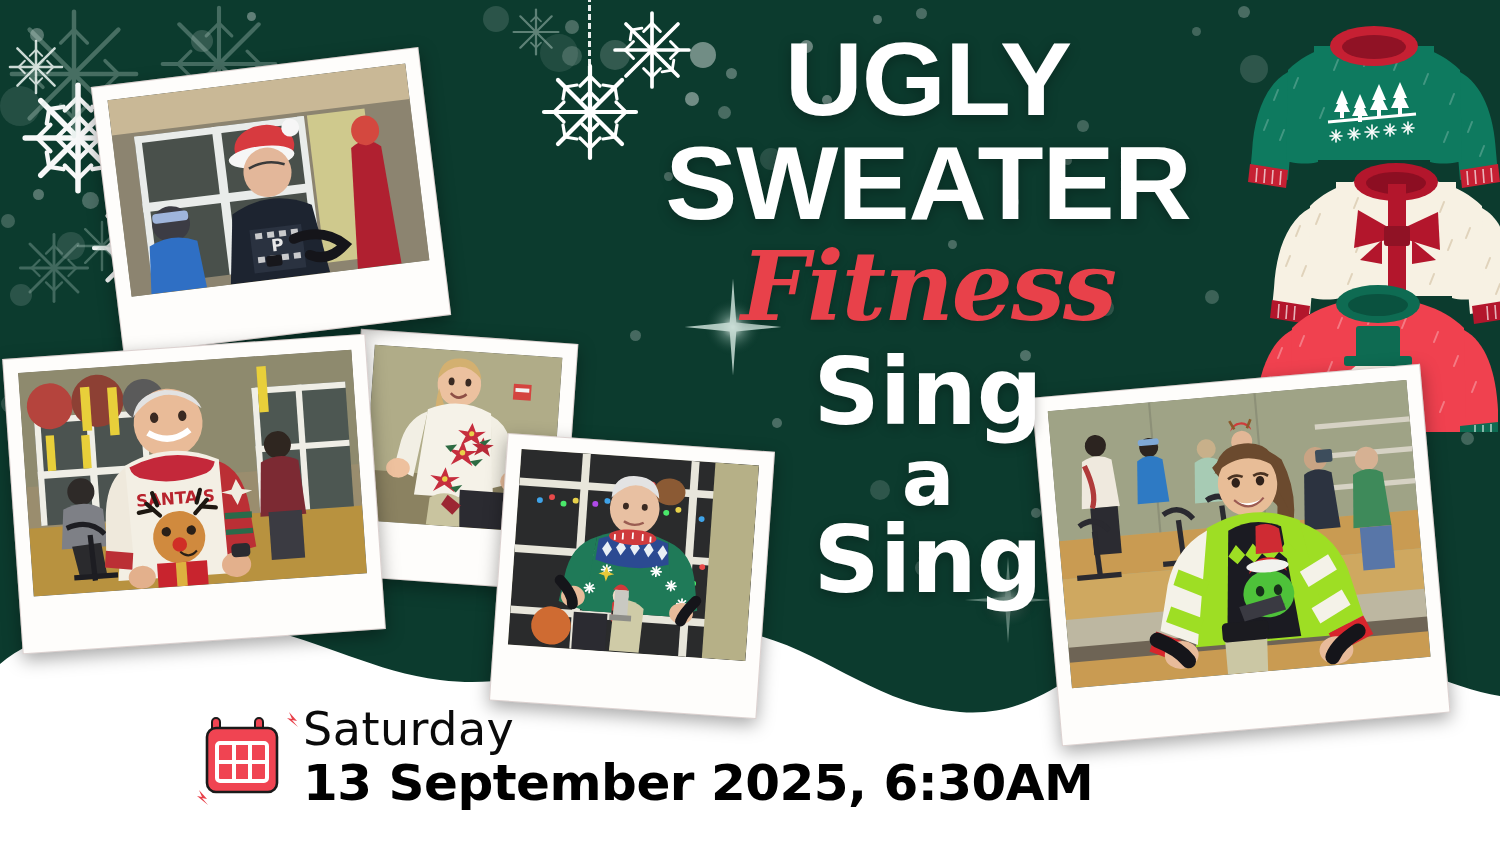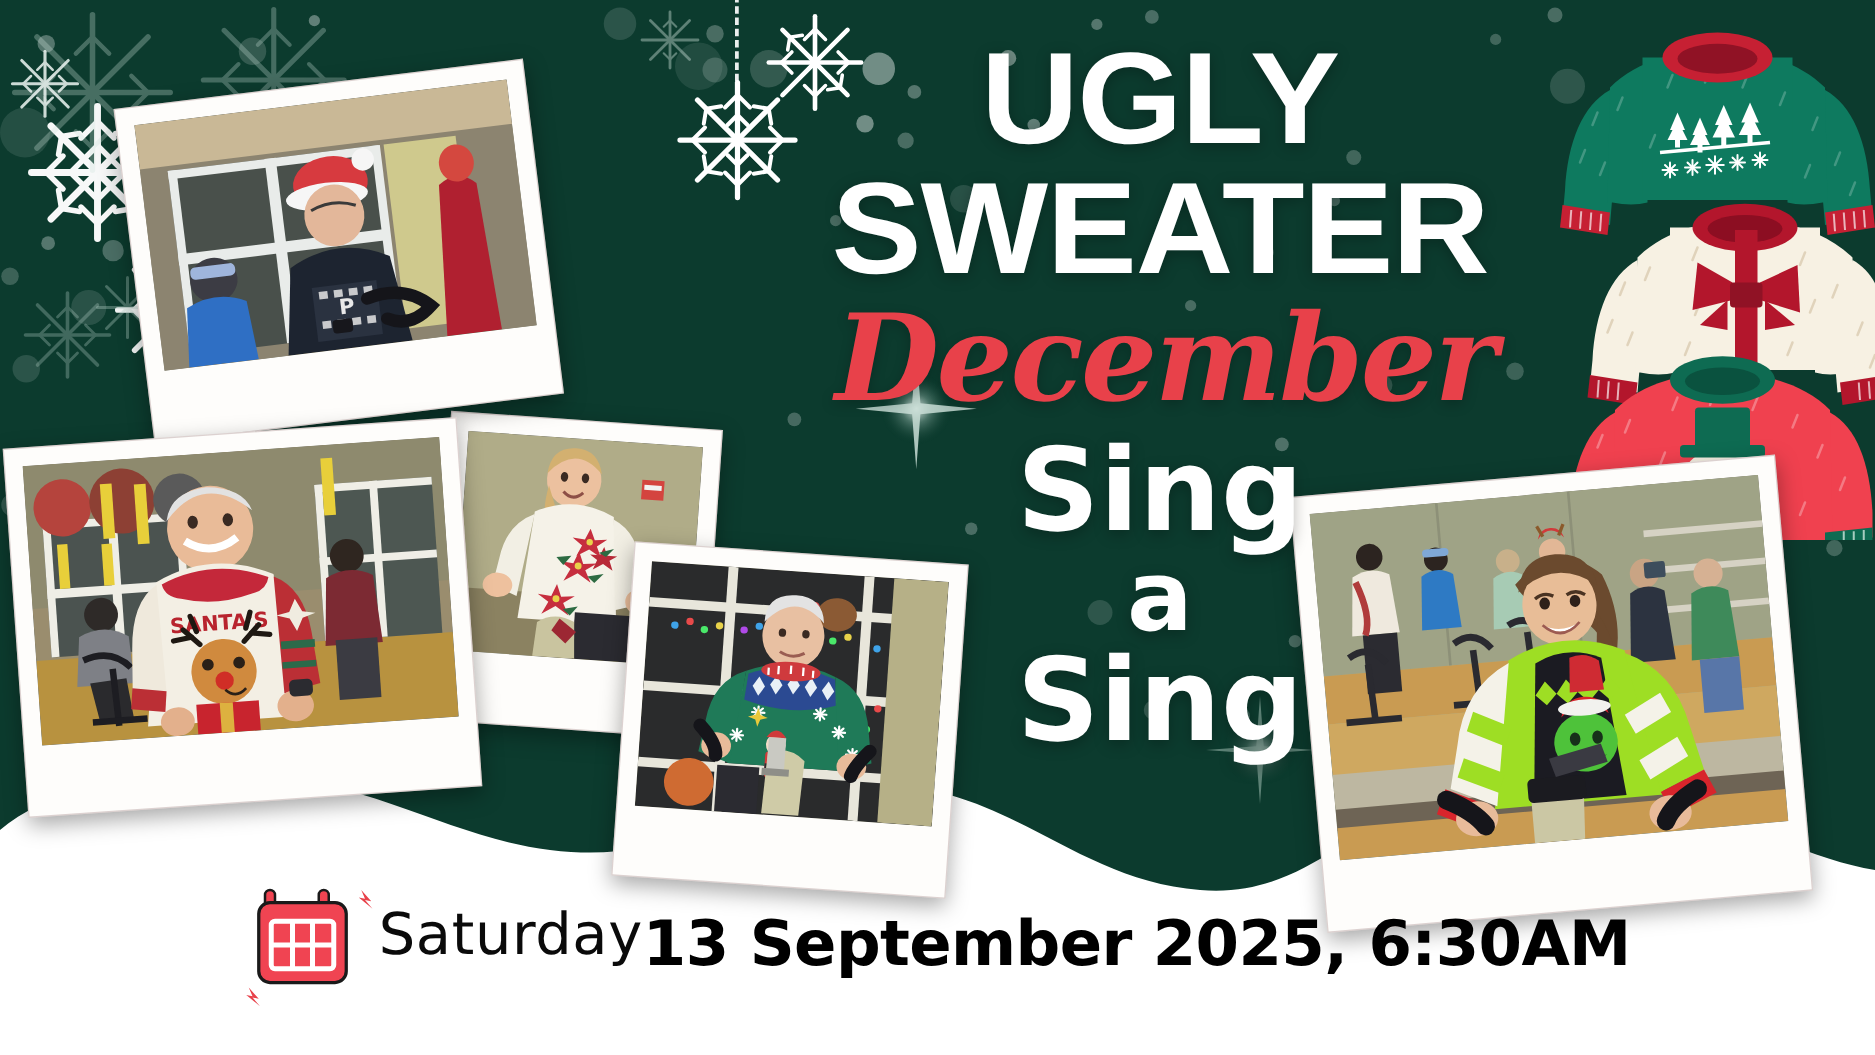--- a/index.html
+++ b/index.html
@@ -57,21 +57,21 @@
     line-height:.95;
     text-shadow:0 3px 12px rgba(0,0,0,.28);
   }
   .h-sing{font-size:92px;}
   .h-a{font-size:78px;}
   .h-long{font-size:92px;}
 
   
   .date-block{position:absolute;z-index:40;display:flex;align-items:center;gap:22px;}
   .cal-icon{flex:0 0 auto;}
-  .date-text{display:flex;flex-direction:row;line-height:1;}
+  .date-text{display:flex;flex-direction:column;line-height:1;}
   .date-day{
     font-family:"DejaVu Sans", sans-serif;
     font-size:46px;color:#0a0a0a;font-weight:400;letter-spacing:.5px;
   }
   .date-full{
     font-family:"DejaVu Sans", sans-serif;
     font-size:50px;color:#000000;font-weight:bold;letter-spacing:-.5px;
     margin-top:6px;
   }
   .swt{position:absolute;z-index:20;}
@@ -1031,21 +1031,21 @@
         <path d="M148 226 q20 -14 40 0 l-2 34 l-38 0 Z" fill="#cbc7a4"></path>
         <rect x="146" y="212" width="44" height="18" rx="4" fill="#1b1b20"></rect>
         <path d="M164 198 l40 -8 l4 14 l-40 8 Z" fill="#3a3a42"></path>
       </svg>
     </div>
   </div>
 
   <div class="headline" style="left:624px;top:32px;width:520px;margin-left:44px;">
     <div class="h-ugly">UGLY</div>
     <div class="h-sweater" style="margin-top:8px;">SWEATER</div>
-    <div class="h-script" style="margin-top:8px;">December</div>
+    <div class="h-script" style="margin-top:8px;">Fitness</div>
     <div class="h-sing" style="margin-top:14px;">Sing</div>
     <div class="h-a" style="margin-top:4px;">a</div>
     <div class="h-long" style="margin-top:2px;">Sing</div>
   </div>
 
   <div class="date-block" style="left:203px;top:706px;">
     <div class="cal-icon">
       <svg width="78" height="86" viewBox="0 0 78 86">
         <rect x="9" y="6" width="8" height="24" rx="4" fill="#F04452" stroke="#1a1a1a" stroke-width="2"></rect>
         <rect x="52" y="6" width="8" height="24" rx="4" fill="#F04452" stroke="#1a1a1a" stroke-width="2"></rect>

